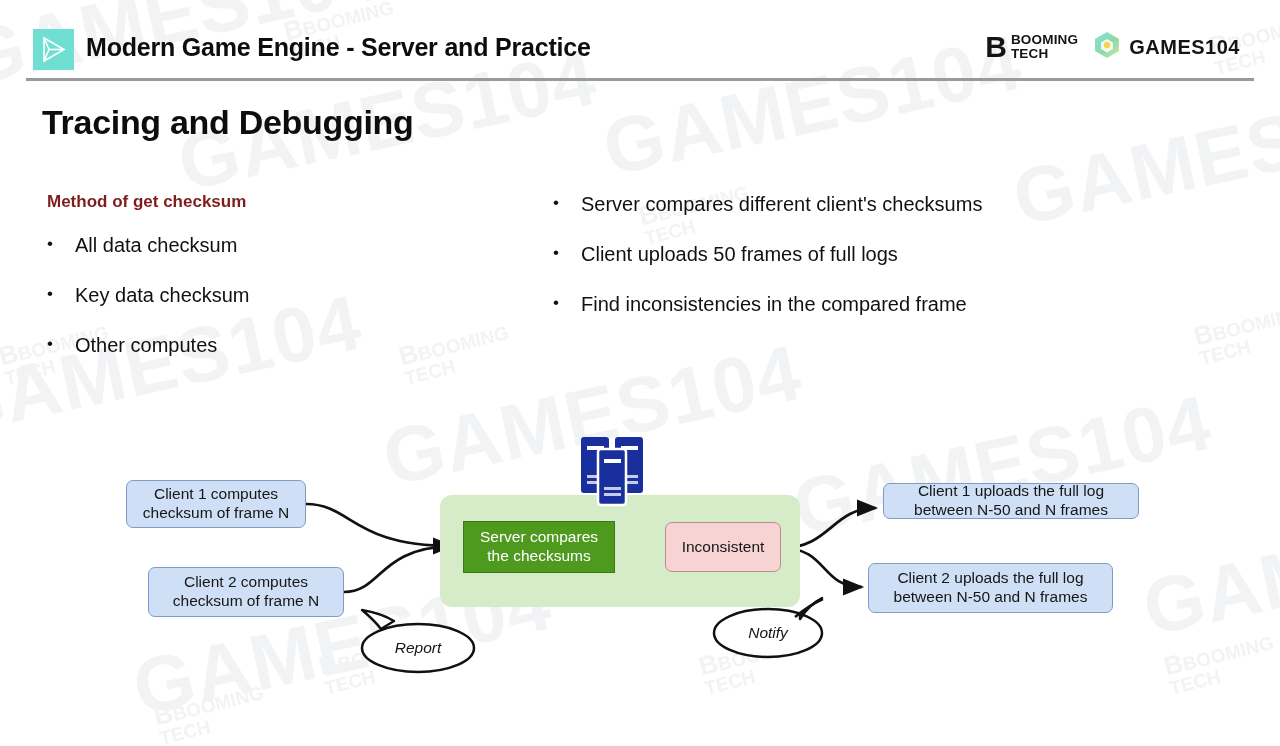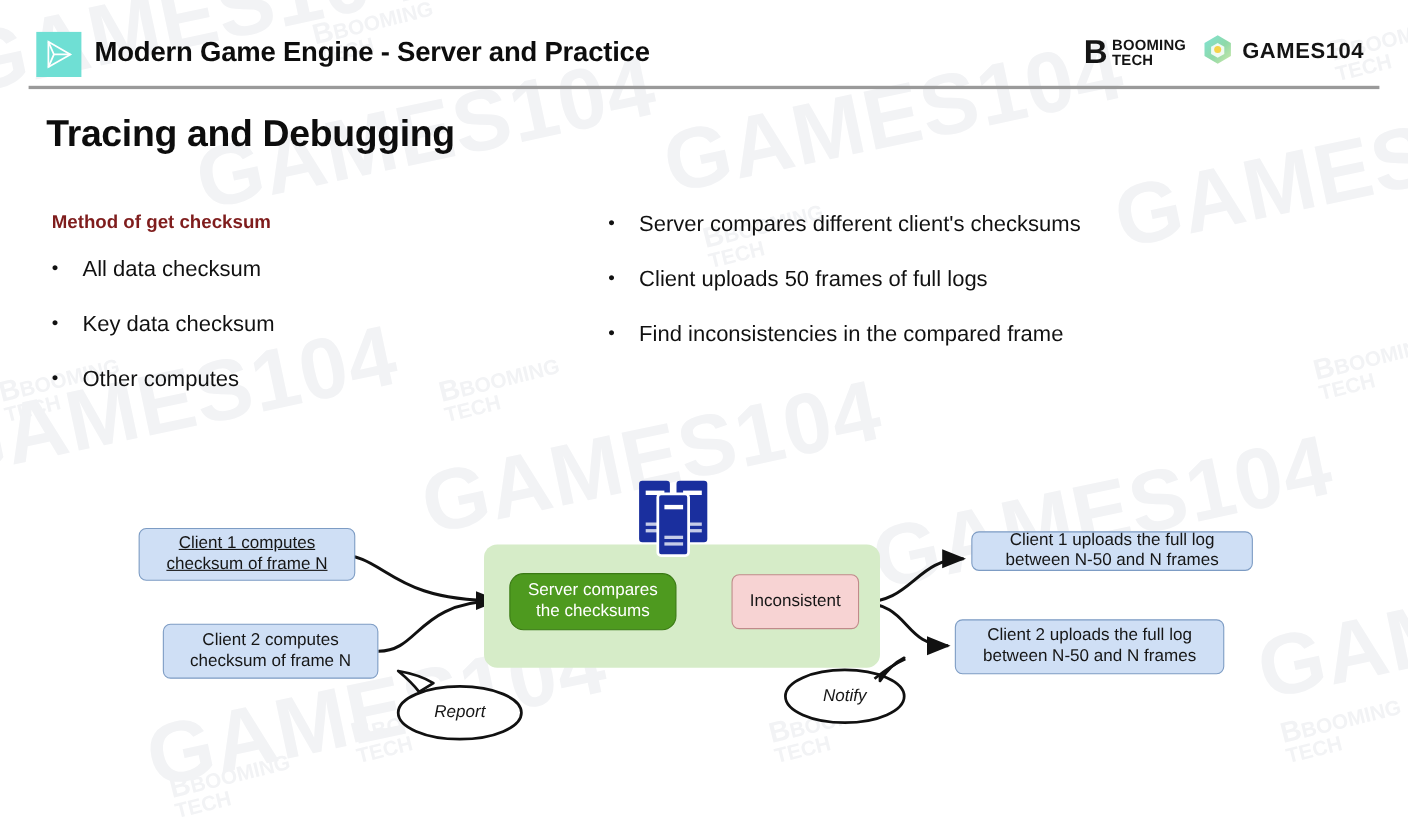--- a/index.html
+++ b/index.html
@@ -109,21 +109,21 @@
   .node-blue {
     background: #cfdff5;
     border: 1.3px solid #7d9cc4;
     border-radius: 7px;
     font-size: 15.5px;
     color: #161616;
   }
   .node-green {
     background: #4e9a1f;
     border: 1.6px solid #3a7a14;
-    border-radius: 13px;
+    border-radius: 0;
     font-size: 15.5px;
     color: #ffffff;
   }
   .node-pink {
     background: #f7d3d3;
     border: 1.4px solid #c08a8a;
     border-radius: 7px;
     font-size: 15.5px;
     color: #161616;
   }
@@ -286,21 +286,21 @@
       <rect x="9" y="46" width="17" height="3" fill="#c6cce8"></rect>
       <rect x="43" y="40" width="17" height="3" fill="#c6cce8"></rect>
       <rect x="43" y="46" width="17" height="3" fill="#c6cce8"></rect>
       <rect x="20" y="14" width="28" height="56" rx="3" fill="#1a2f9e" stroke="#ffffff" stroke-width="2.5"></rect>
       <rect x="26" y="24" width="17" height="4" fill="#ffffff"></rect>
       <rect x="26" y="52" width="17" height="3" fill="#c6cce8"></rect>
       <rect x="26" y="58" width="17" height="3" fill="#c6cce8"></rect>
     </svg>
   </div>
 
-  <div class="node node-blue" style="left:126px; top:65px; width:197px; height:48px;text-decoration:underline;">
+  <div class="node node-blue" style="left:126px; top:65px; width:180px; height:48px;">
     <div>
       <span>Client 1 computes</span><br>
       <span>checksum of frame N</span>
     </div>
   </div>
 
   <div class="node node-blue" style="left:148px; top:152px; width:196px; height:50px;">
     <div>
       <span>Client 2 computes</span><br>
       <span>checksum of frame N</span>

